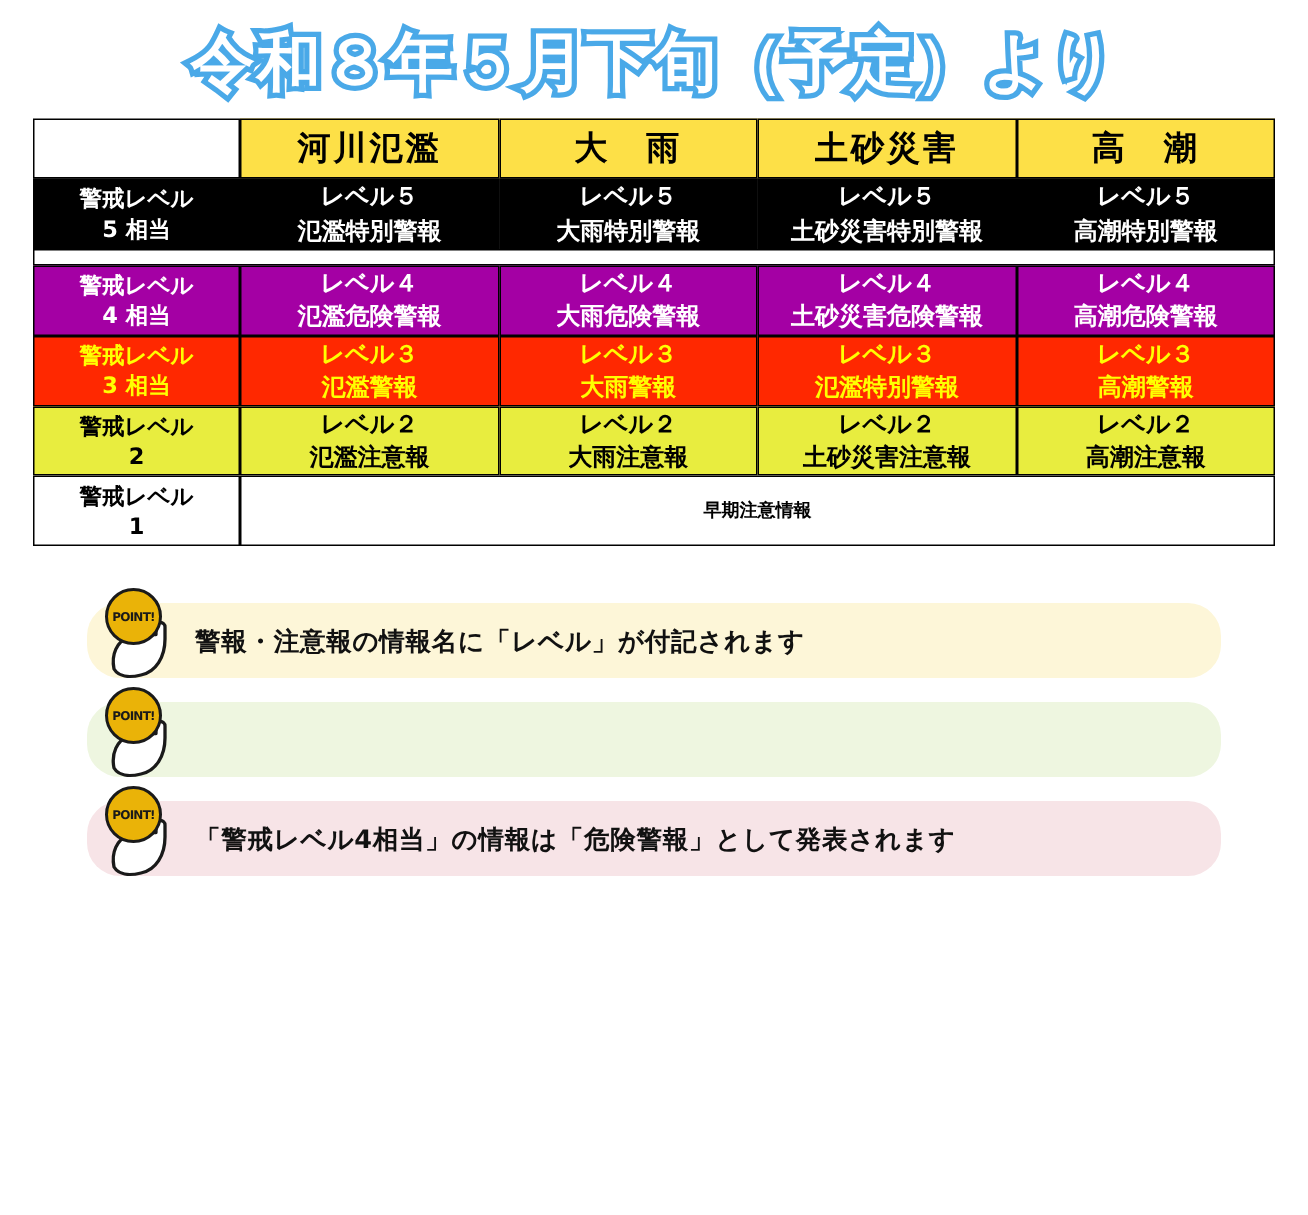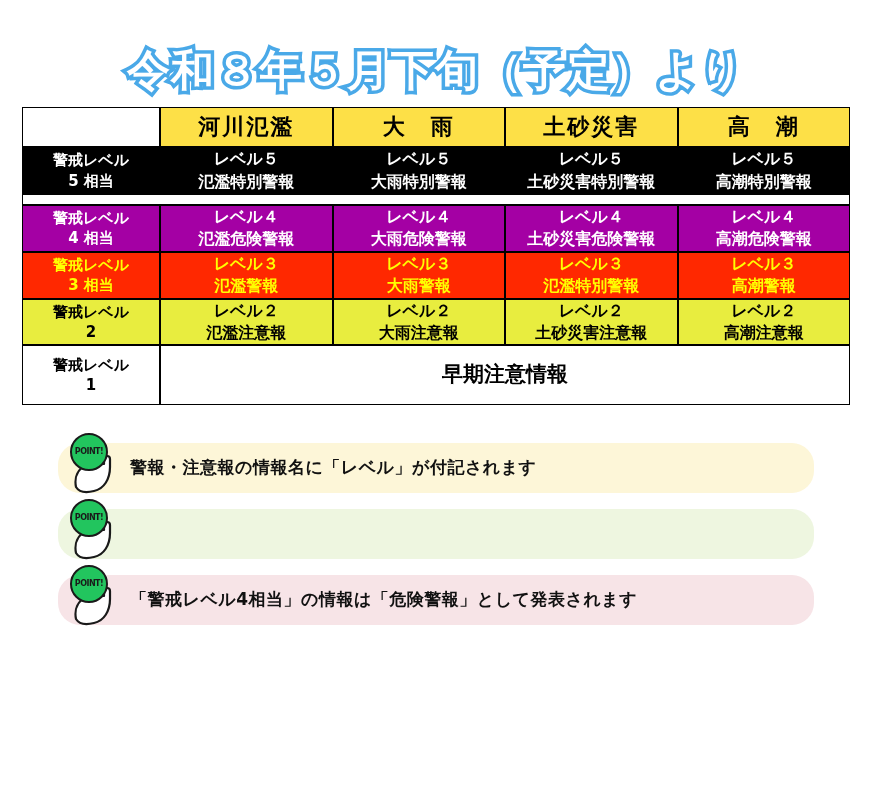--- a/index.html
+++ b/index.html
@@ -29,21 +29,20 @@
   .title-line {
     font-size: 43px;
     font-weight: bold;
     color: #ffffff;
     letter-spacing: 1px;
     line-height: 1.24;
     -webkit-text-stroke: 7px #4aa9e8;
     paint-order: stroke fill;
     text-shadow:
       2px 2px 0 #4aa9e8, -2px 2px 0 #4aa9e8, 2px -2px 0 #4aa9e8, -2px -2px 0 #4aa9e8;
-    margin-top: 28px;
   }
 
   
   .table-wrap {
     margin: 10px 22px 0 22px;
   }
   table.main {
     border-collapse: separate;
     border-spacing: 0;
     width: 828px;
@@ -84,21 +83,21 @@
   .row3 td { background: #ff2800; color: #ffff00; }
   .row2 td { background: #e8ed3f; color: #000000; }
   .row1 td { background: #ffffff; color: #000000; }
 
   .gap-row td {
     border: none;
     height: 9px;
     background: #ffffff;
     padding: 0;
   }
-  .row1 .wide { font-size: 21px; padding: 14px 12px; }
+  .row1 .wide { font-size: 12px; padding: 14px 12px; }
 
   
   .points {
     margin: 38px 58px 0 58px;
   }
   .point {
     position: relative;
     border-radius: 22px;
     height: 50px;
     margin-bottom: 16px;
@@ -126,21 +125,21 @@
     width: 62px;
     height: 62px;
   }
   .point-icon .badge {
     position: absolute;
     left: 4px;
     top: 0;
     width: 34px;
     height: 34px;
     border-radius: 50%;
-    background: #22c55e;
+    background: #eab308;
     border: 2px solid #1a1a1a;
     font-size: 8px;
     font-weight: bold;
     color: #1a1a1a;
     display: flex;
     align-items: center;
     justify-content: center;
     letter-spacing: -0.5px;
     z-index: 2;
   }

